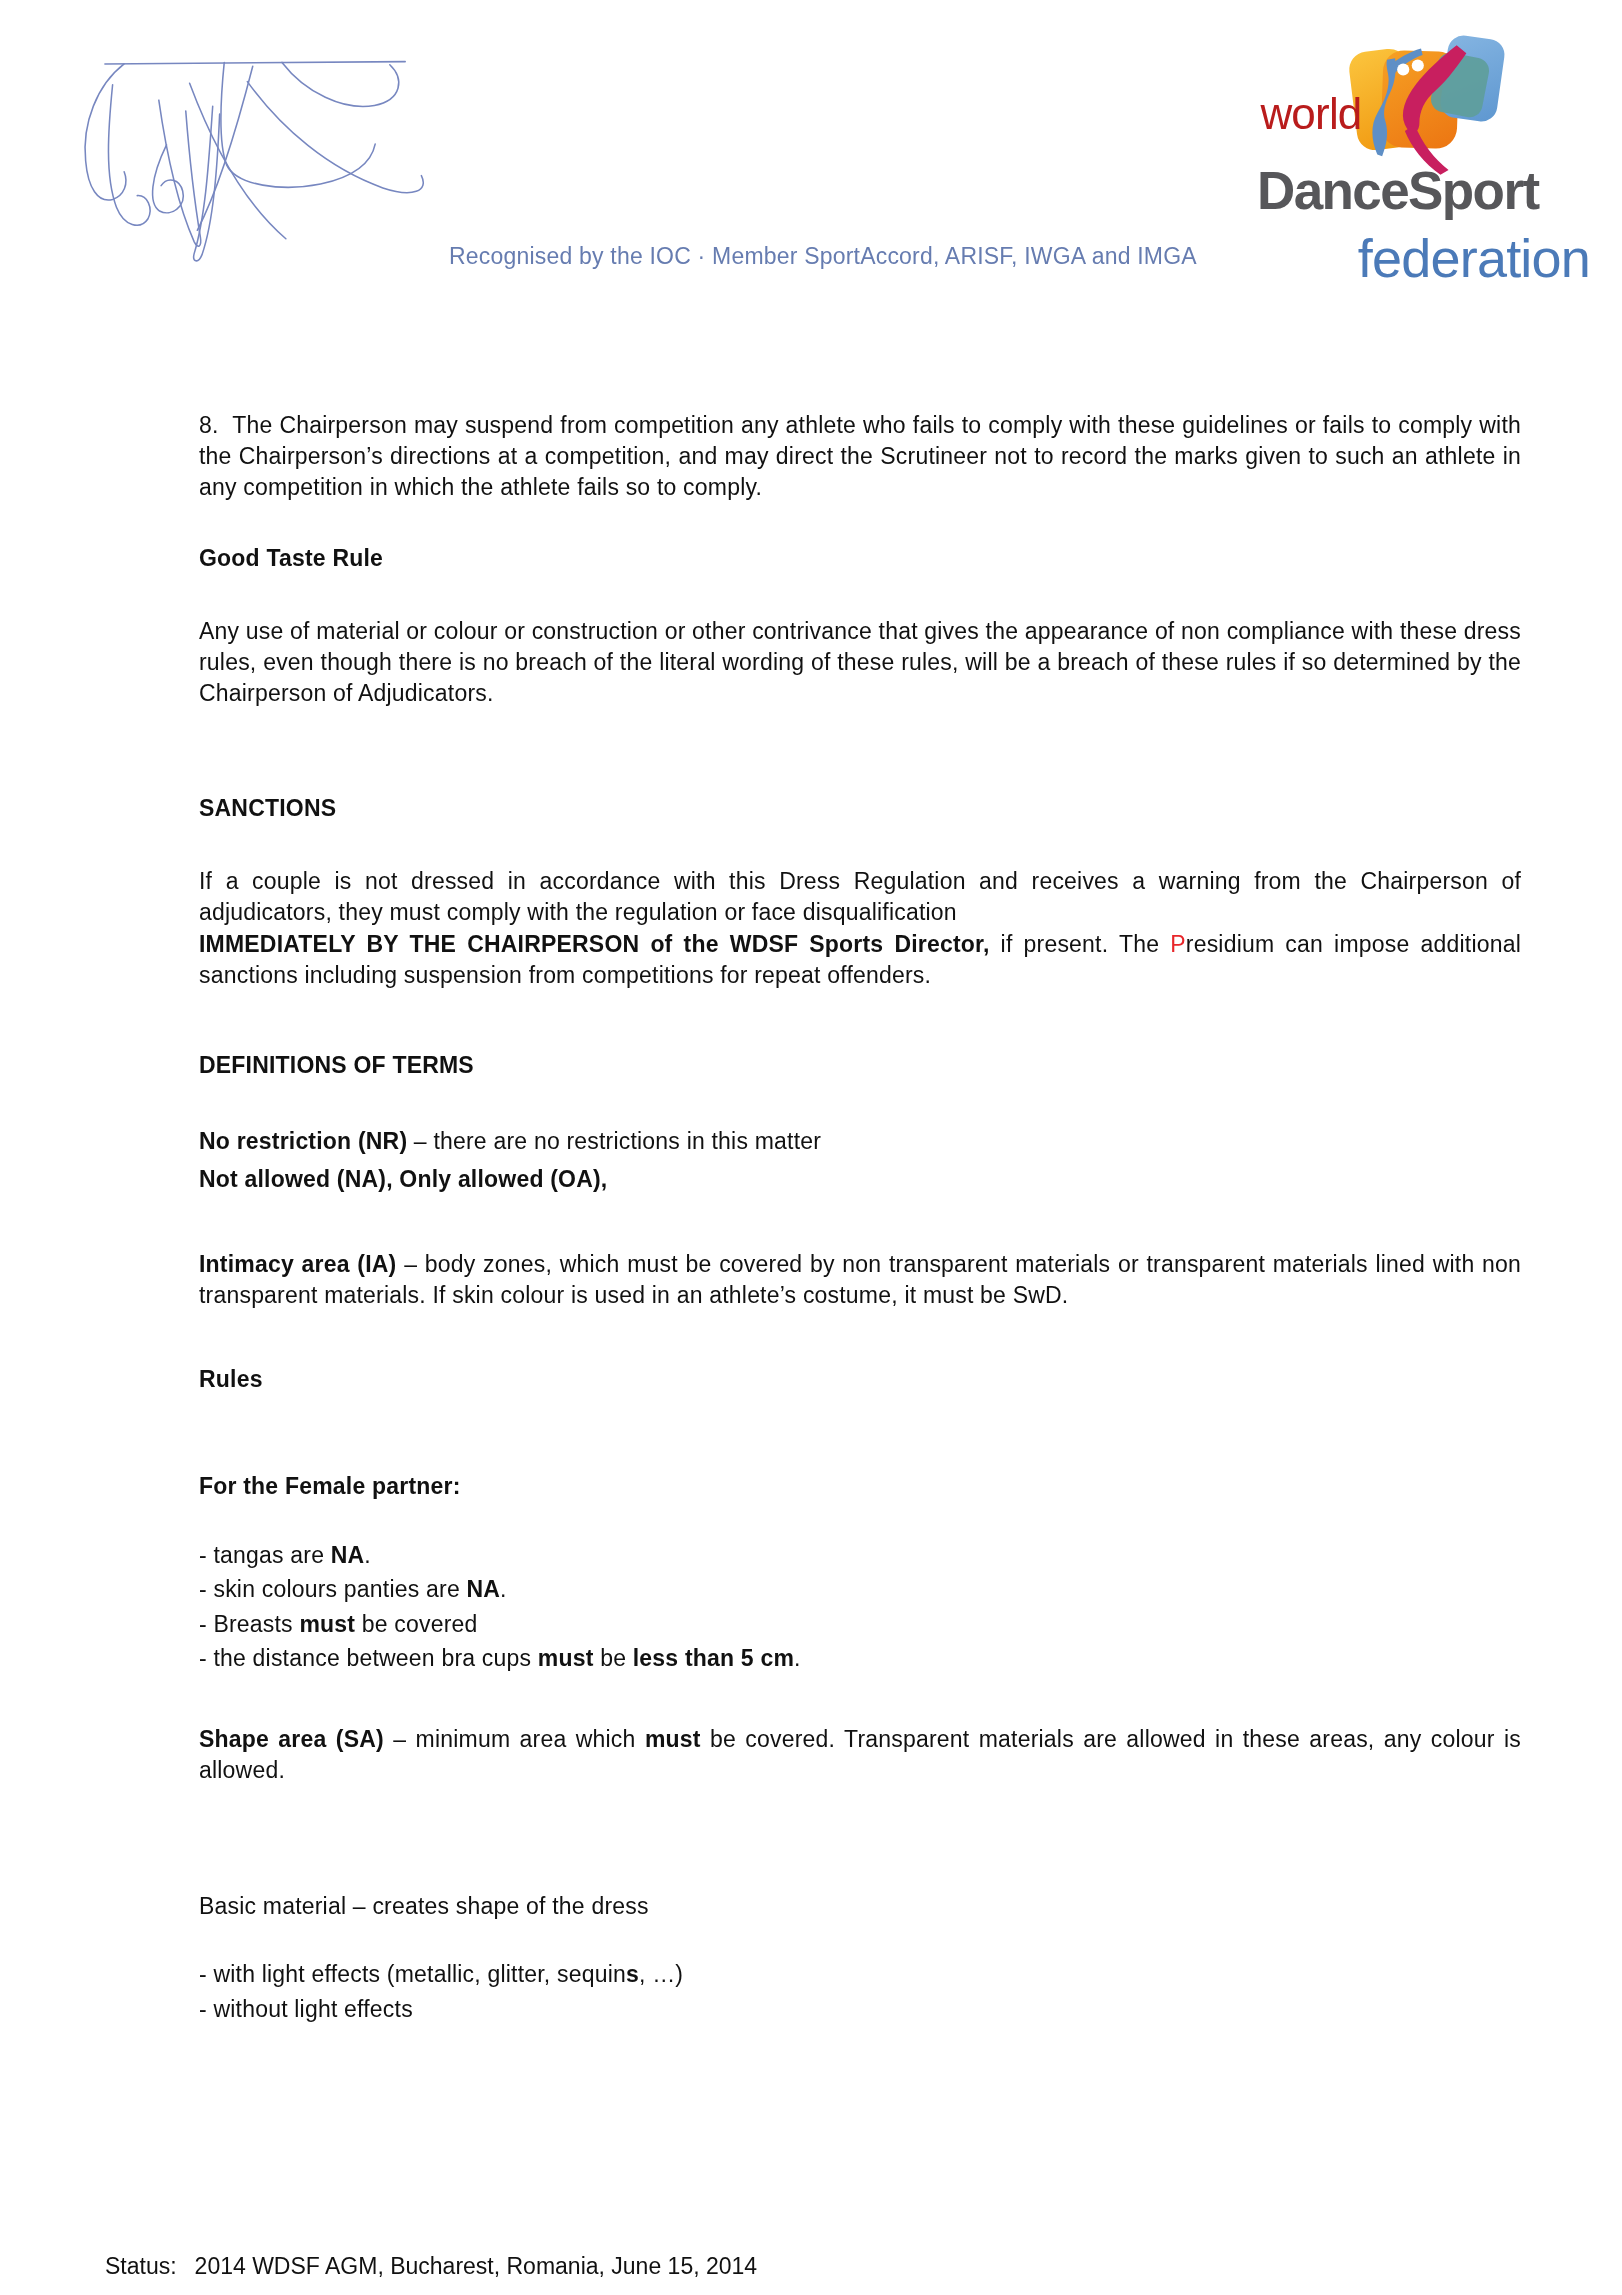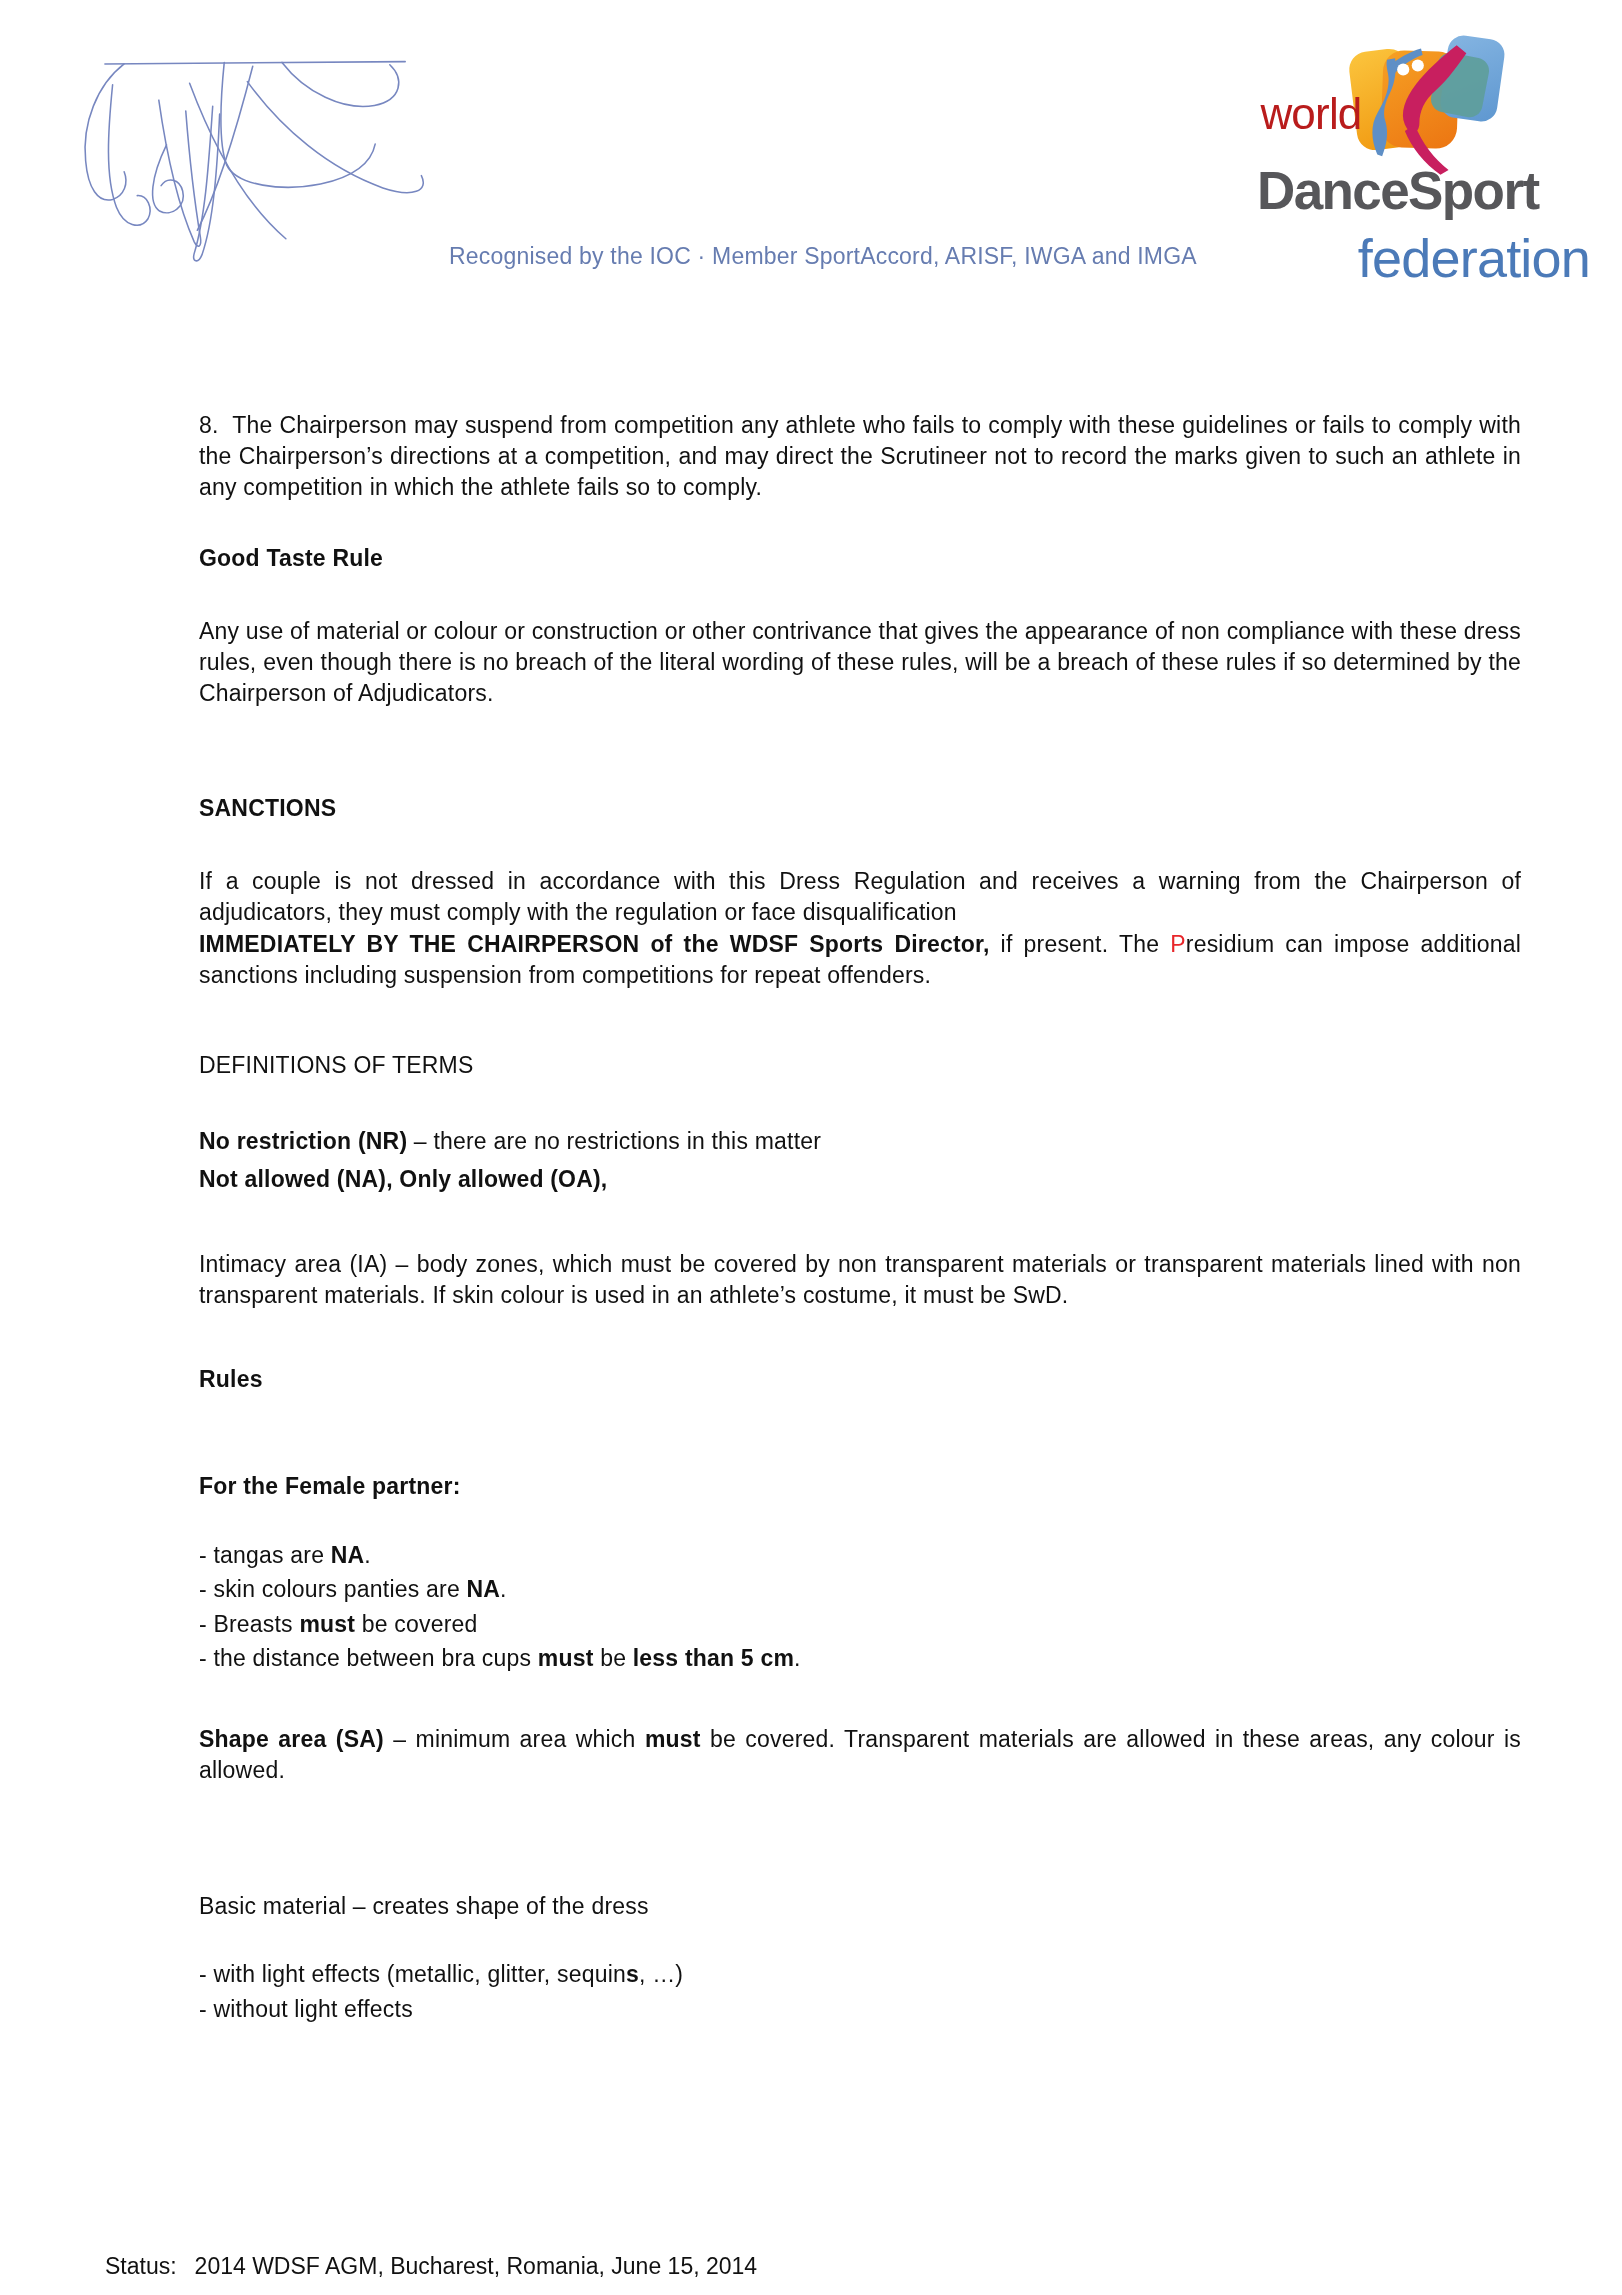--- a/index.html
+++ b/index.html
@@ -108,24 +108,24 @@
   <div class="logo-dancesport">DanceSport</div>
   <div class="logo-federation">federation</div>
 </div>
 
 <div class="block b-p8 justify"><span>8.&nbsp; The Chairperson may suspend from competition any athlete who fails to comply with these guidelines or fails to comply with the Chairperson’s directions at a competition, and may direct the Scrutineer not to record the marks given to such an athlete in any competition in which the athlete fails so to comply.</span></div>
 <div class="block b-h-goodtaste"><span style="font-weight: bold;">Good Taste Rule</span></div>
 <div class="block b-p-goodtaste justify"><span>Any use of material or colour or construction or other contrivance that gives the appearance of non compliance with these dress rules, even though there is no breach of the literal wording of these rules, will be a breach of these rules if so determined by the Chairperson of Adjudicators.</span></div>
 <div class="block b-h-sanctions"><span style="font-weight: bold;">SANCTIONS</span></div>
 <div class="block b-p-sanctions-a justify"><span>If a couple is not dressed in accordance with this Dress Regulation and receives a warning from the Chairperson of adjudicators, they must comply with the regulation or face disqualification</span></div>
 <div class="block b-p-sanctions-b justify"><span style="font-weight: bold;">IMMEDIATELY BY THE CHAIRPERSON of the WDSF Sports Director,</span><span> if present. The </span><span style="color: rgb(232, 38, 42);">P</span><span>residium can impose additional sanctions including suspension from competitions for repeat offenders.</span></div>
-<div class="block b-h-definitions"><span style="font-weight: normal; text-align: right;">DEFINITIONS OF TERMS</span></div>
+<div class="block b-h-definitions"><span style="font-weight: bold; text-align: right;">DEFINITIONS OF TERMS</span></div>
 <div class="block b-l-norestriction"><span style="font-weight: bold;">No restriction (NR)</span><span> – there are no restrictions in this matter</span></div>
 <div class="block b-l-notallowed"><span style="font-weight: bold;">Not allowed (NA), Only allowed (OA),</span></div>
-<div class="block b-p-intimacy justify"><span style="font-weight: normal;">Intimacy area (IA)</span><span> – body zones, which must be covered by non transparent materials or transparent materials lined with non transparent materials. If skin colour is used in an athlete’s costume, it must be SwD.</span></div>
+<div class="block b-p-intimacy justify"><span style="font-weight: bold;">Intimacy area (IA)</span><span> – body zones, which must be covered by non transparent materials or transparent materials lined with non transparent materials. If skin colour is used in an athlete’s costume, it must be SwD.</span></div>
 <div class="block b-h-rules"><span style="font-weight: bold;">Rules</span></div>
 <div class="block b-h-female"><span style="font-weight: bold;">For the Female partner:</span></div>
 <div class="block b-l-tangas"><span>- tangas are </span><span style="font-weight: bold;">NA</span><span>.</span></div>
 <div class="block b-l-skin"><span>- skin colours panties are </span><span style="font-weight: bold;">NA</span><span>.</span></div>
 <div class="block b-l-breasts"><span>- Breasts </span><span style="font-weight: bold;">must</span><span> be covered</span></div>
 <div class="block b-l-distance"><span>- the distance between bra cups </span><span style="font-weight: bold;">must</span><span> be </span><span style="font-weight: bold;">less than 5 cm</span><span>.</span></div>
 <div class="block b-p-shape justify"><span style="font-weight: bold;">Shape area (SA)</span><span> – minimum area which </span><span style="font-weight: bold;">must</span><span> be covered. Transparent materials are allowed in these areas, any colour is allowed.</span></div>
 <div class="block b-l-basic"><span style="font-weight: normal;">Basic material</span><span> – creates shape of the dress</span></div>
 <div class="block b-l-withlight"><span>- with light effects (metallic, glitter, sequin</span><span style="font-weight: bold;">s</span><span>, …)</span></div>
 <div class="block b-l-withoutlight"><span>- without light effects</span></div>

